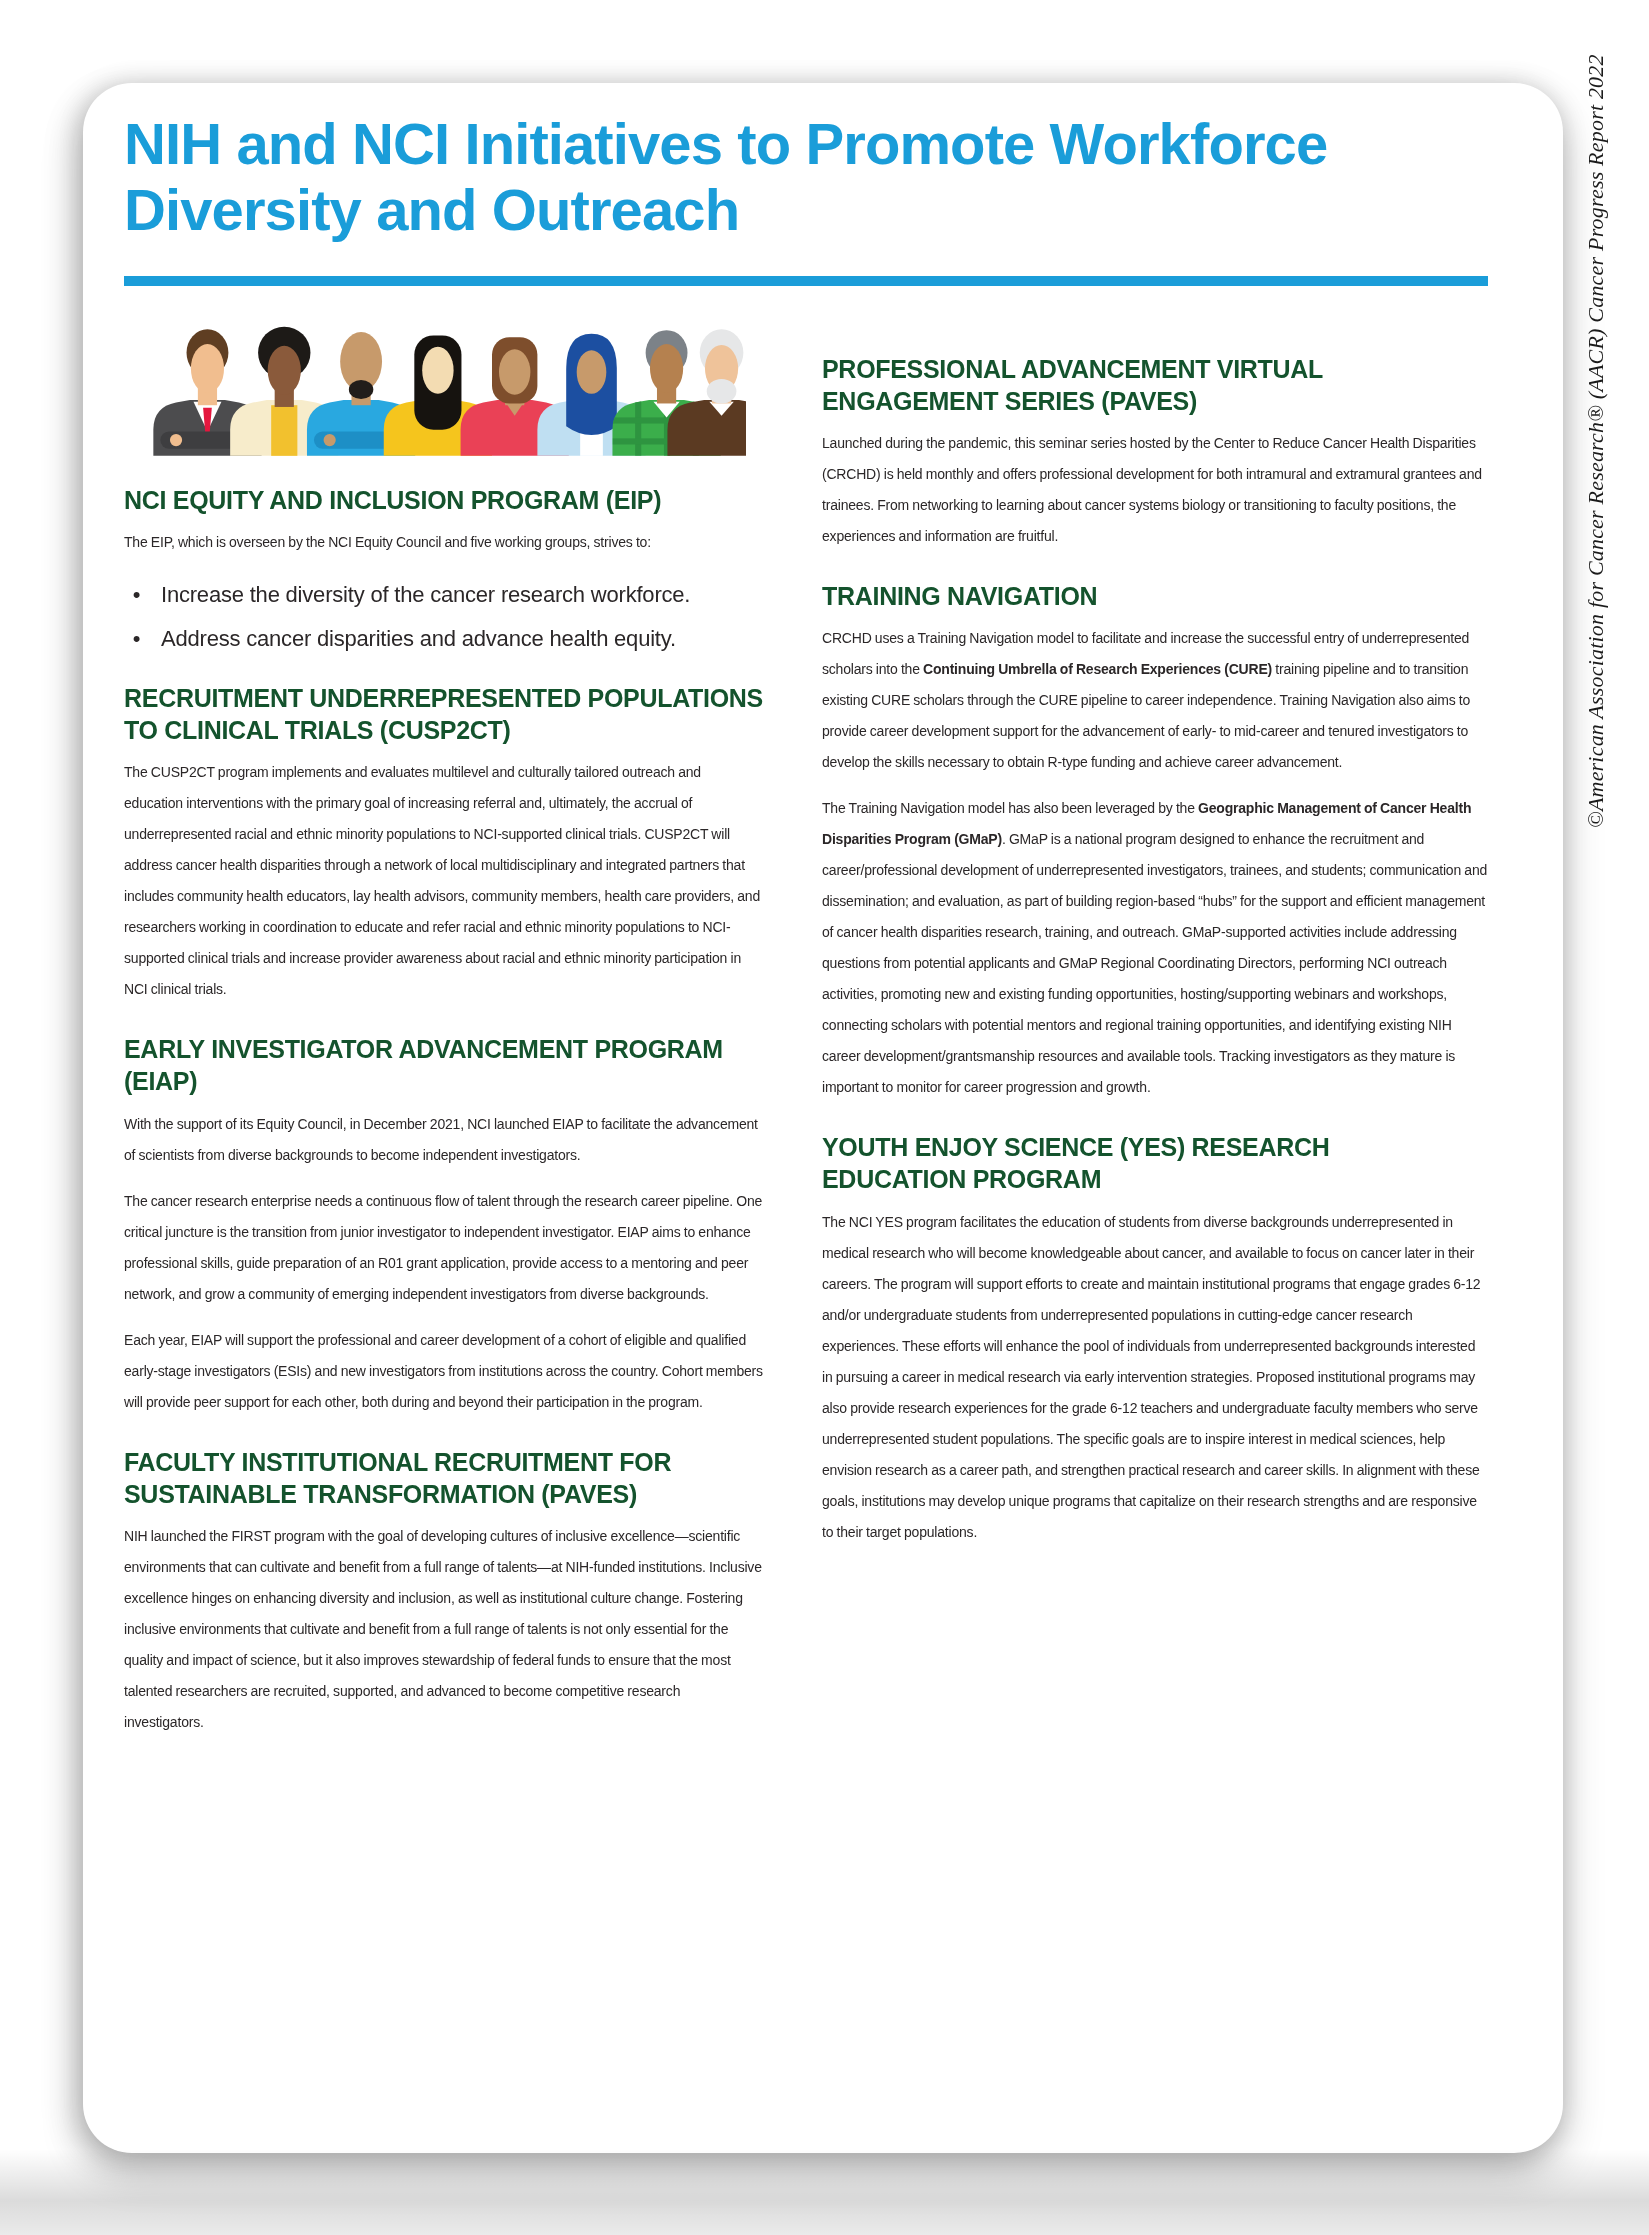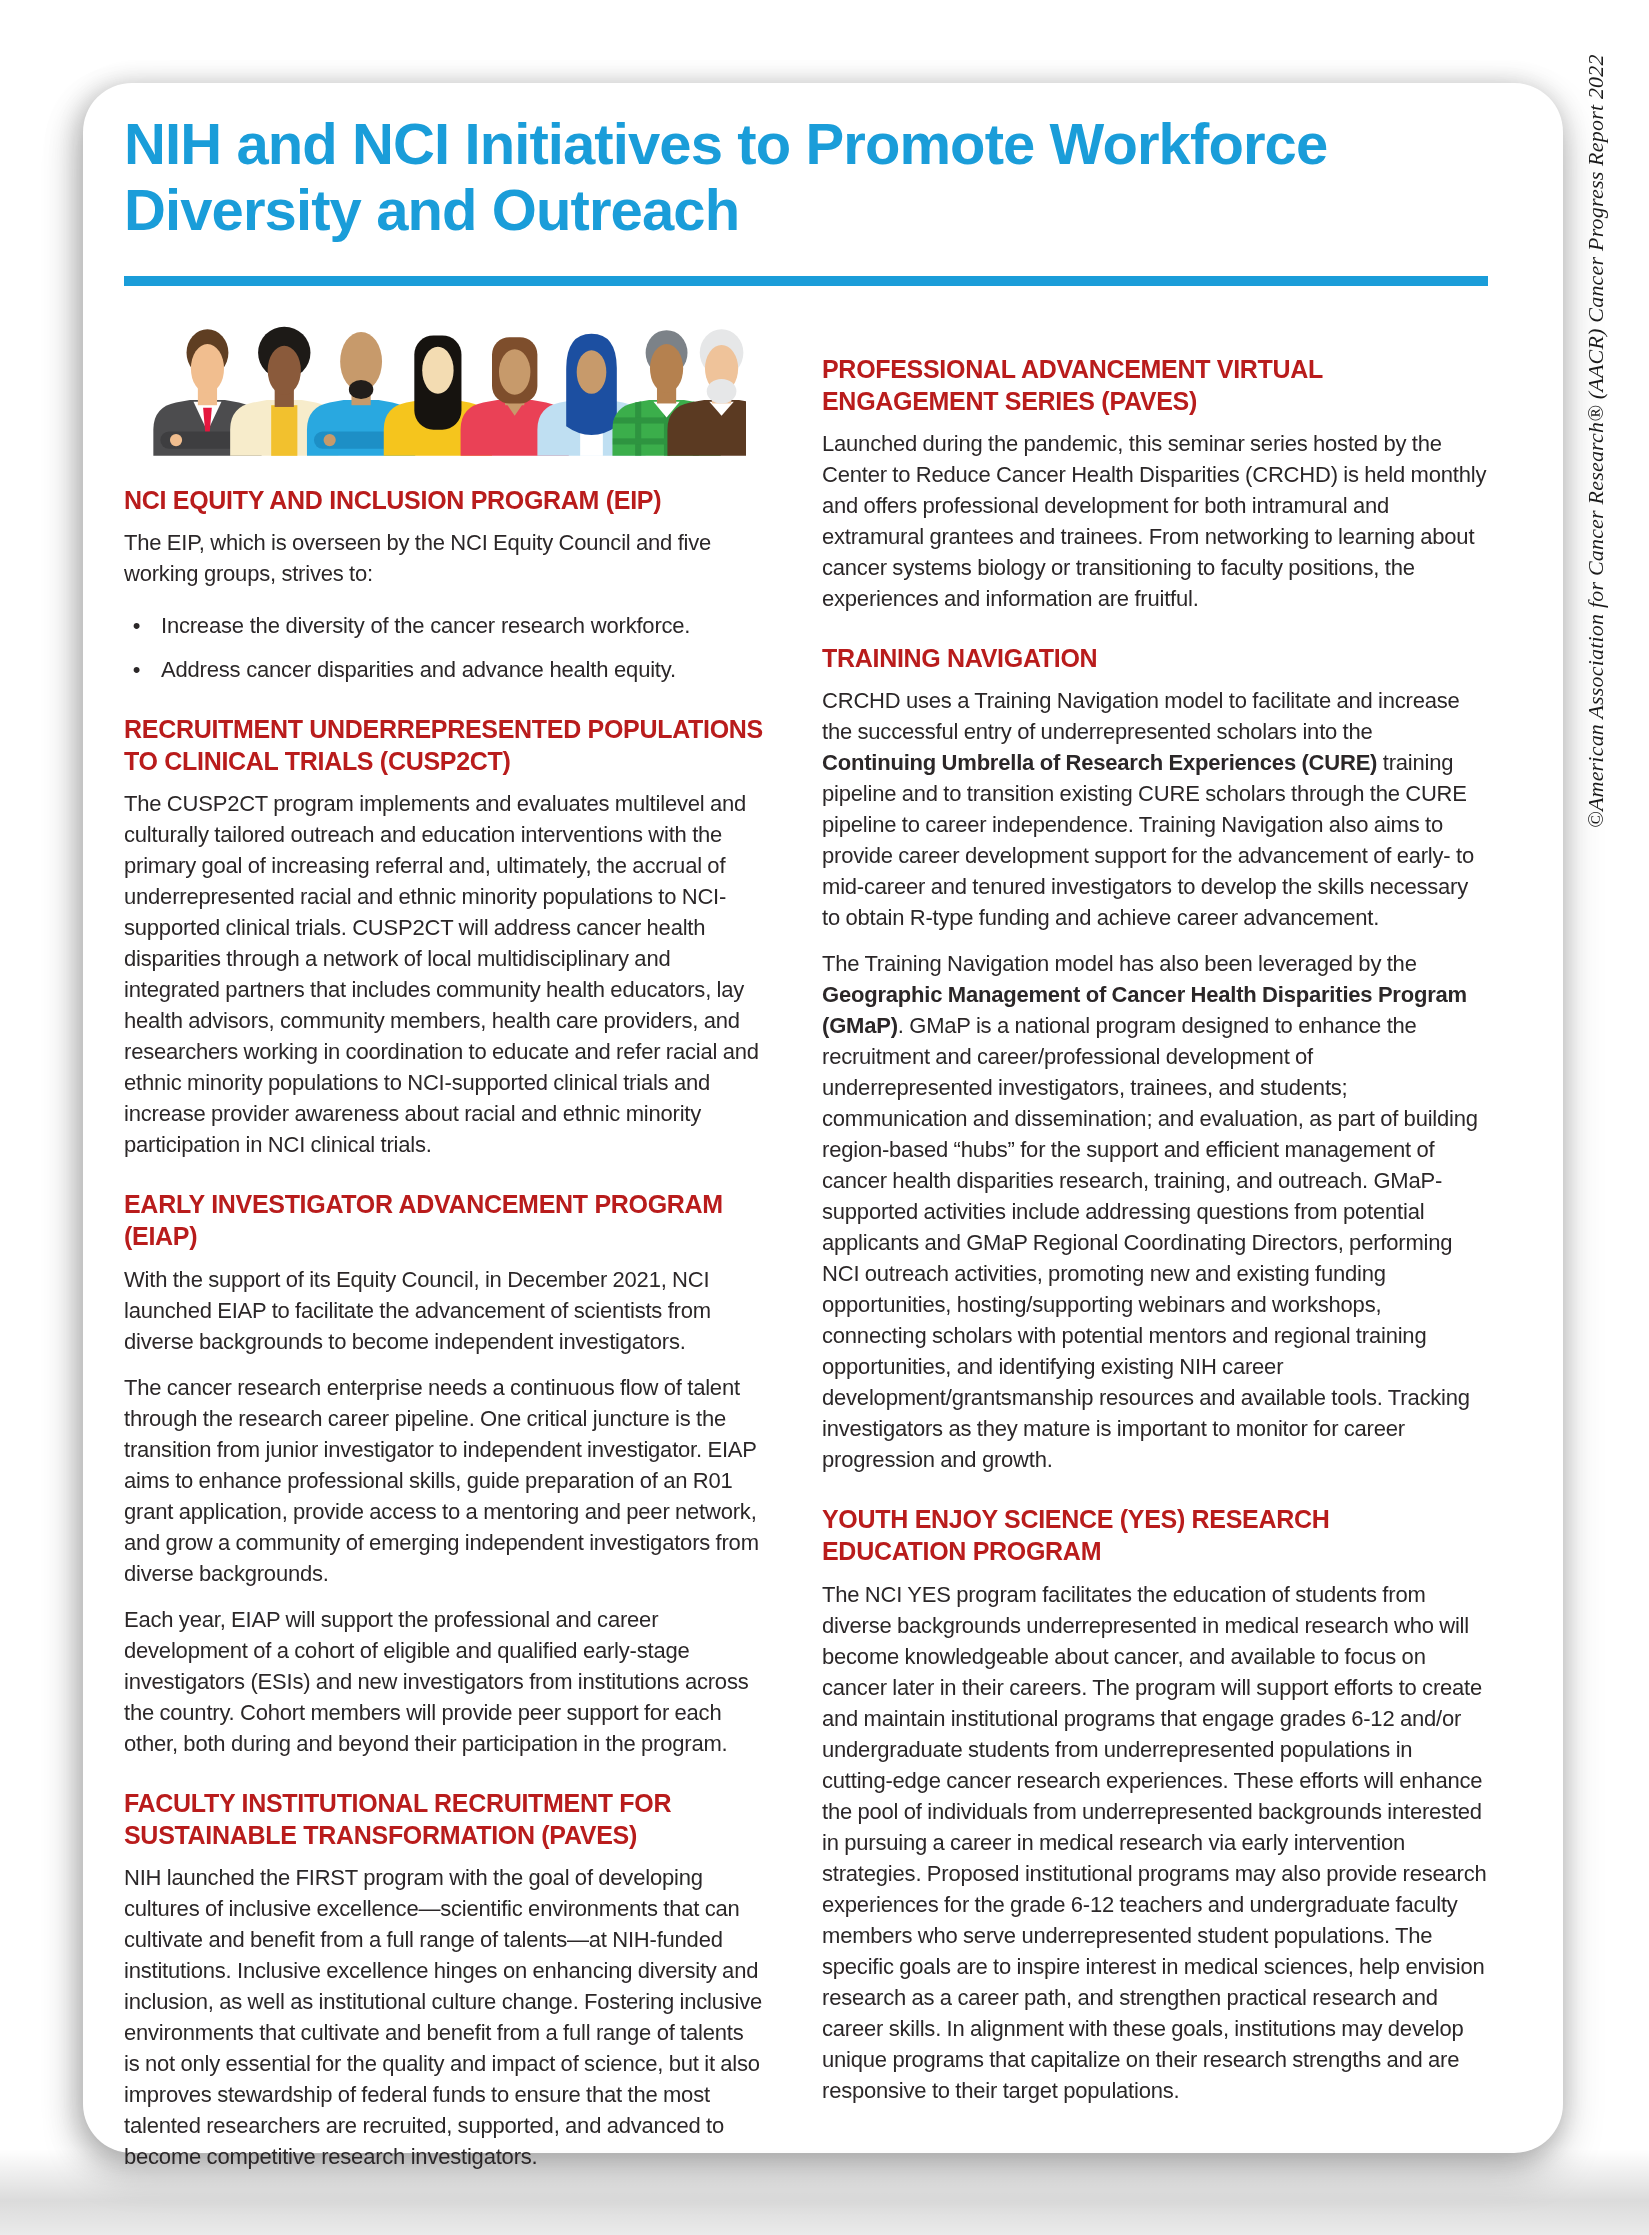--- a/index.html
+++ b/index.html
@@ -31,28 +31,28 @@
     height:9.6px;background:#1a9dd9;margin-top:33px;width:100%;
   }
   .columns{
     display:flex;gap:59px;margin-top:37px;align-items:flex-start;
   }
   .col{flex:0 0 auto;}
   .col-left{width:639px;}
   .col-right{width:666px;}
   .illustration{width:604px;margin:0 auto;display:block;}
   h3.sec-heading{
-    font-size:25px;line-height:32px;font-weight:bold;color:#b91c1c;
+    font-size:25px;line-height:32px;font-weight:bold;color:#14532d;
     letter-spacing:-0.3px;margin:28px 0 11.4px 0;
   }
   .col .section:first-child h3.sec-heading{margin-top:26px;}
   .col-right .section:first-child h3.sec-heading{margin-top:30px;}
   h3.w-narrow{max-width:524px;}
   p.body-para{
-    font-size:22px;line-height:31px;margin:0 0 15px 0;
+    font-size:14px;line-height:31px;margin:0 0 15px 0;
     letter-spacing:-0.2px;word-spacing:-0.4px;
   }
   p.body-para b{font-weight:bold;}
   ul.bullets{list-style:none;margin:21px 0 0 0;padding:0;}
   ul.bullets li{
     position:relative;padding-left:37px;margin:0 0 13px 0;
     font-size:22px;line-height:31px;letter-spacing:-0.2px;
   }
   ul.bullets li::before{
     content:"\2022";position:absolute;left:8.7px;top:0;color:#2b2728;

